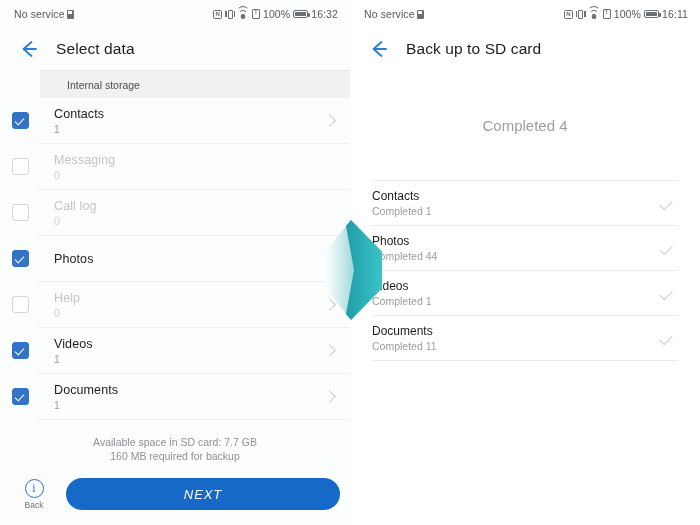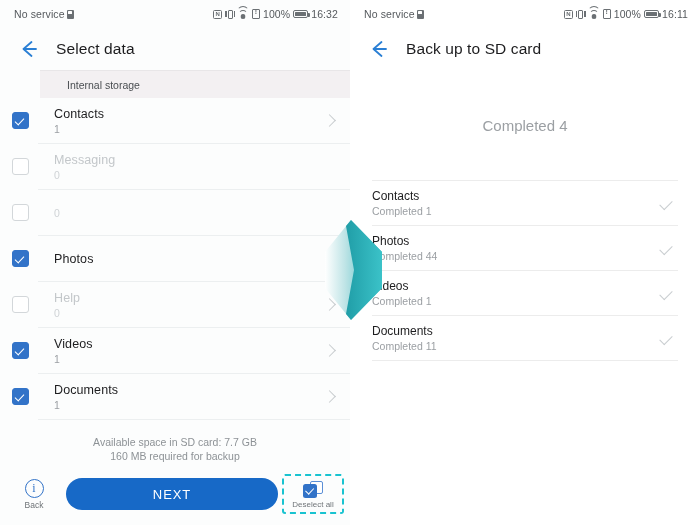--- a/index.html
+++ b/index.html
@@ -214,20 +214,21 @@
   .next-btn {
     flex: 1 1 auto;
     height: 32px;
     background: #1769c7;
     border-radius: 18px;
     color: #ffffff;
     font-size: 13px;
     letter-spacing: .9px;
     display: flex; align-items: center; justify-content: center;
     margin: 0 4px;
+    font-style: italic;
   }
   .deselect-wrap {
     flex: 0 0 auto;
     width: 62px;
     display: flex; flex-direction: column; align-items: center; gap: 2px;
     border: 2px dashed #19c3d0;
     border-radius: 3px;
     padding: 5px 2px 3px;
     box-sizing: border-box;
   }
@@ -364,20 +365,21 @@
         <span class="cbox off"></span>
         <span class="row-texts">
           <span class="row-title">Messaging</span>
           <span class="row-sub">0</span>
         </span>
       </div>
 
       <div class="data-row dim">
         <span class="cbox off"></span>
         <span class="row-texts">
+          <span class="row-title">Call log</span>
           <span class="row-sub">0</span>
         </span>
       </div>
 
       <div class="data-row">
         <span class="cbox on"></span>
         <span class="row-texts">
           <span class="row-title">Photos</span>
         </span>
         <span class="chev"></span>
@@ -425,27 +427,20 @@
       <div class="space-note">
         <div>Available space in SD card: 7.7 GB</div>
         <div>160 MB required for backup</div>
       </div>
       <div class="action-bar">
         <div class="help-btn">
           <span class="help-circle">i</span>
           <span class="help-label">Back</span>
         </div>
         <div class="next-btn">NEXT</div>
-        <div class="deselect-wrap">
-          <span class="deselect-icon">
-            <span class="back-sheet"></span>
-            <span class="front-sheet"></span>
-          </span>
-          <span class="deselect-label">Deselect all</span>
-        </div>
       </div>
     </div>
 
   </div>
 
   <div class="panel right">
 
     <div class="statusbar">
       <div class="sb-left">
         <span class="sb-text">No service</span>

